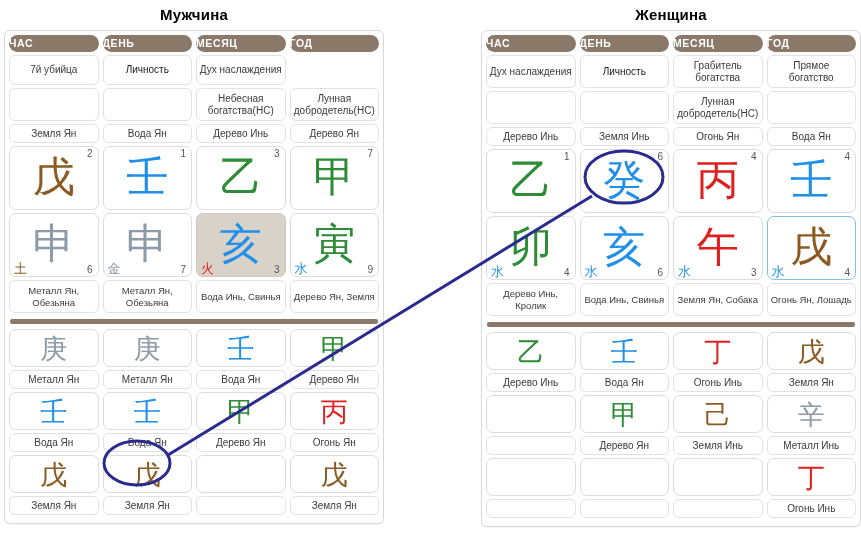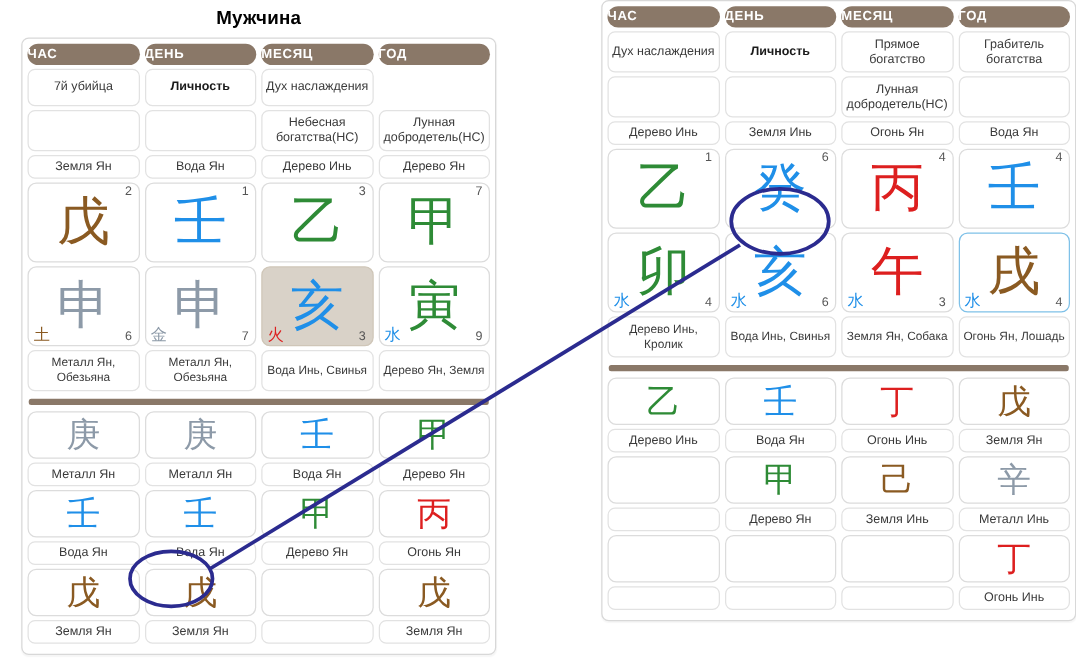--- a/index.html
+++ b/index.html
@@ -6,21 +6,21 @@
   html, body {
     margin: 0; padding: 0;
     width: 861px; height: 534px;
     background: #ffffff;
     font-family: "Liberation Sans", sans-serif;
     overflow: hidden;
   }
   #root { position: relative; width: 861px; height: 534px; }
 
   .chart-wrap { position: absolute; top: 0; width: 380px; }
-  .chart-wrap.male   { left: 17px; border-radius: 11px; }
+  .chart-wrap.male   { left: 4px; border-radius: 11px; }
   .chart-wrap.female { left: 481px; }
 
   .chart-title {
     text-align: center;
     font-size: 15px;
     font-weight: bold;
     color: #000000;
     padding: 6px 0 7px 0;
     letter-spacing: .2px;
   }
@@ -55,21 +55,21 @@
     min-height: 21px;
     font-size: 10px;
     color: #3a3a3a;
     text-align: center;
     line-height: 11.5px;
     padding: 4px 2px;
     display: flex; align-items: center; justify-content: center;
     margin-bottom: 3px;
   }
   .tbox.two { min-height: 30px; }
-  .tbox.bold { font-weight: bold; color: #1b1b1b; }
+  .tbox.bold { font-weight: normal; color: #1b1b1b; }
   .tbox.elem { min-height: 19px; padding: 2px; }
   .tbox.small { font-size: 9.5px; }
   .tbox.empty { color: transparent; }
 
   
   .gcell {
     position: relative;
     border: 1px solid #dcdcdc;
     border-radius: 7px;
     background: #ffffff;
@@ -266,32 +266,33 @@
         </div>
         <div class="grid4">
           <div class="tbox elem">Земля Ян</div>
           <div class="tbox elem">Земля Ян</div>
           <div class="tbox elem empty"></div>
           <div class="tbox elem">Земля Ян</div>
         </div>
       </div>
     </div>
     <div class="chart-wrap female">
+      <div class="chart-title">Женщина</div>
       <div class="card">
         <div class="grid4">
           <div class="pill">ЧАС</div>
           <div class="pill">ДЕНЬ</div>
           <div class="pill">МЕСЯЦ</div>
           <div class="pill">ГОД</div>
         </div>
         <div class="grid4">
           <div class="tbox two">Дух наслаждения</div>
           <div class="tbox two bold">Личность</div>
+          <div class="tbox two">Грабитель богатства</div>
           <div class="tbox two">Прямое богатство</div>
-          <div class="tbox two">Грабитель богатства</div>
         </div>
         <div class="grid4">
           <div class="tbox two empty"></div>
           <div class="tbox two empty"></div>
           <div class="tbox two">Лунная добродетель(НС)</div>
           <div class="tbox two empty"></div>
         </div>
         <div class="grid4">
           <div class="tbox elem">Дерево Инь</div>
           <div class="tbox elem">Земля Инь</div>

